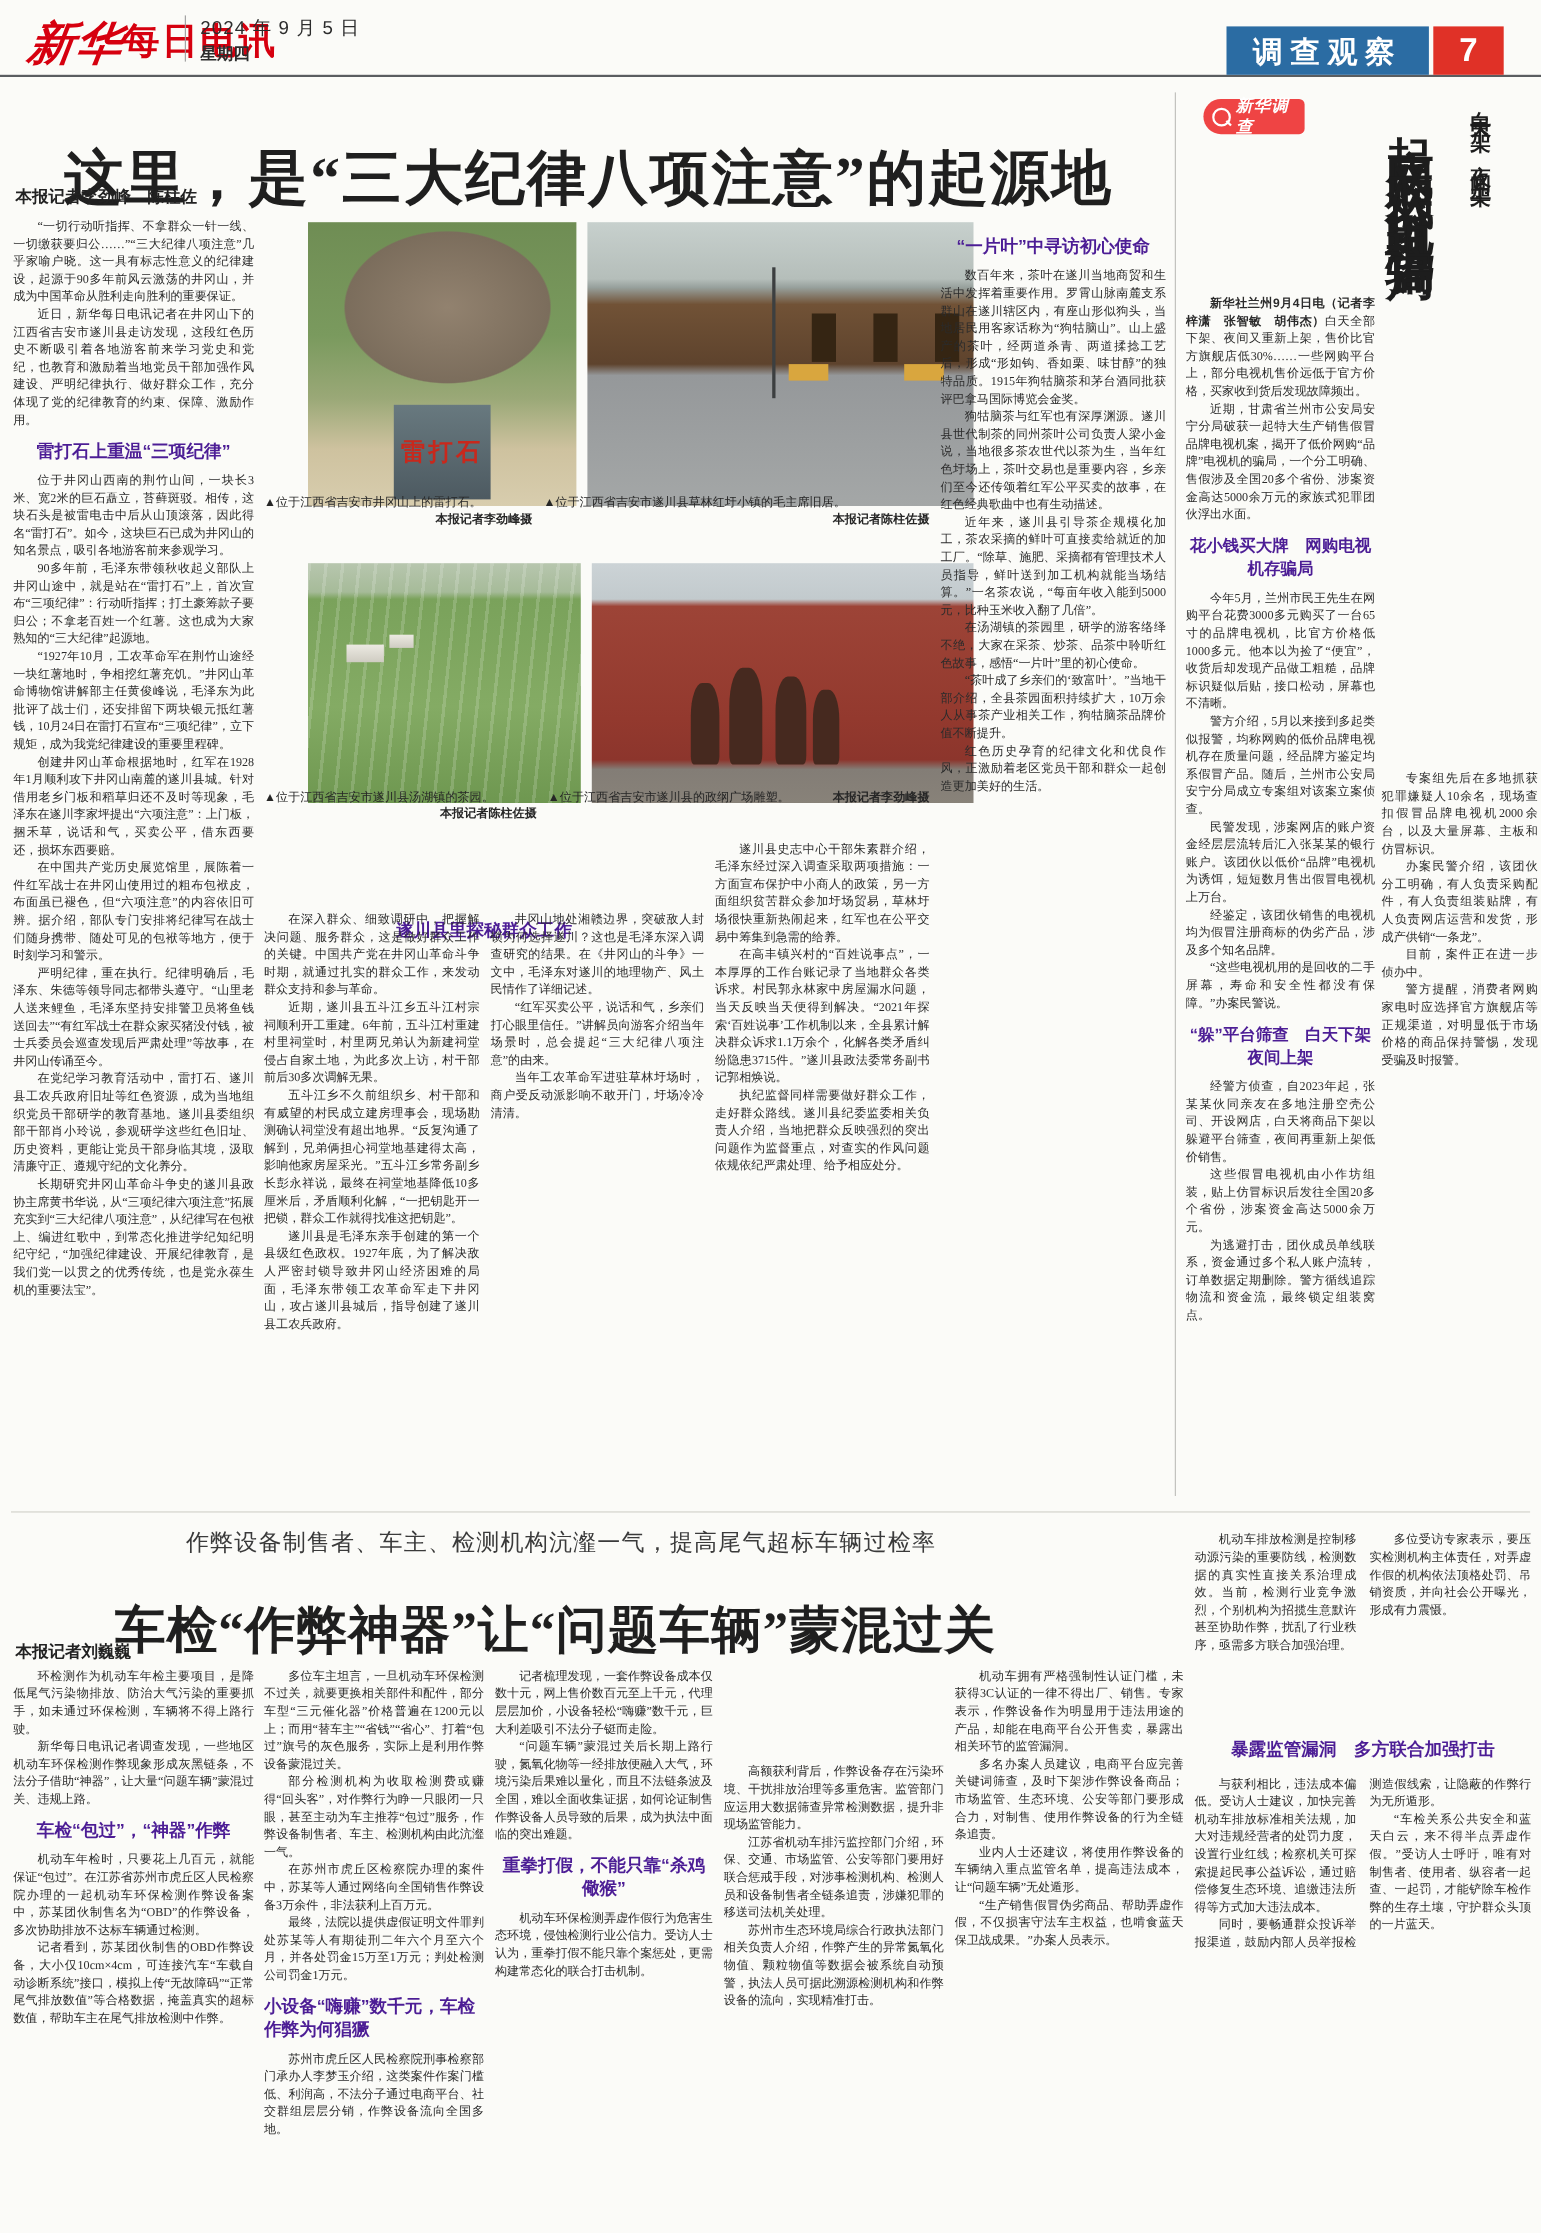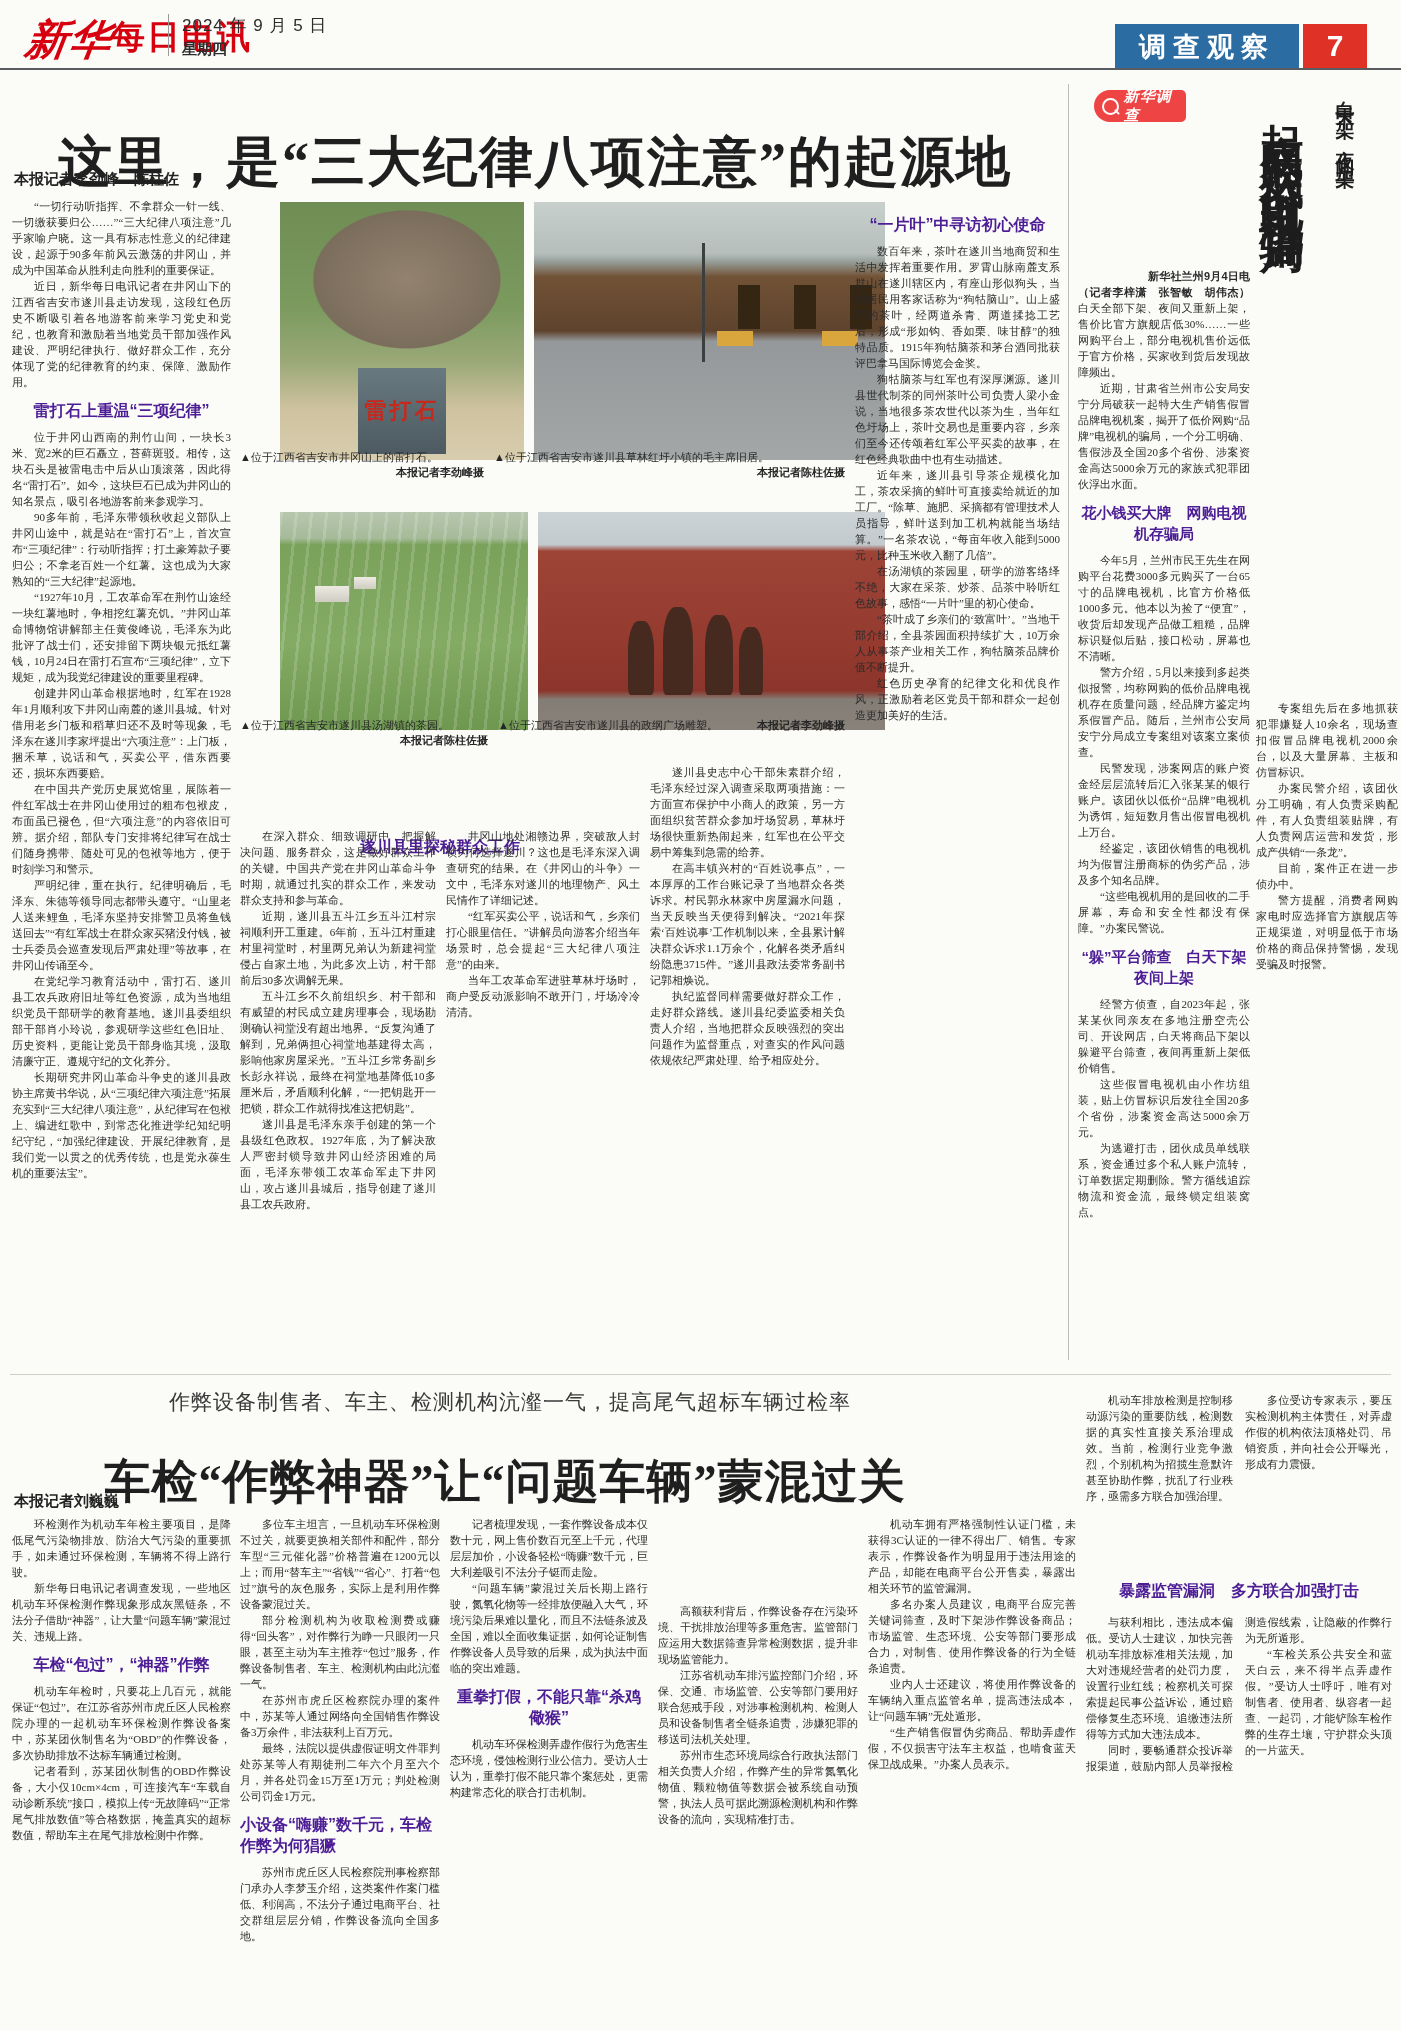--- a/index.html
+++ b/index.html
@@ -63,21 +63,21 @@
   .v-rule{position:absolute;width:1px;background:#bdbdb8;}
   .h-rule{position:absolute;height:1px;background:#cfcfc8;}
   .badge{position:absolute;left:1094px;top:90px;width:92px;height:32px;background:#ef4444;border-radius:16px 5px 5px 16px;
          color:#fff;display:flex;align-items:center;gap:5px;padding-left:8px;box-sizing:border-box;}
   .badge-text{font-family:"Liberation Sans","DejaVu Sans",sans-serif;font-weight:bold;font-style:italic;font-size:15px;letter-spacing:1px;}
   .mag{position:relative;width:13px;height:13px;border:2px solid #fff;border-radius:50%;display:inline-block;}
   .mag::after{content:"";position:absolute;left:10px;top:11px;width:6px;height:2px;background:#fff;transform:rotate(45deg);}
   .vtext{position:absolute;writing-mode:vertical-rl;text-orientation:upright;color:#1d1d1d;}
   .v-head{font-size:44px;font-weight:bold;letter-spacing:11px;}
   .v-deck{font-size:19px;font-weight:bold;letter-spacing:6px;}
-  .lead-label{font-weight:bold;font-family:"Liberation Sans","DejaVu Sans",sans-serif;margin-left:48px;}
+  .lead-label{font-weight:bold;font-family:"Liberation Sans","DejaVu Sans",sans-serif;}
 
   
   .kicker{position:absolute;left:30px;top:1388px;width:960px;text-align:center;
           font-family:"Liberation Sans","DejaVu Sans",sans-serif;font-size:21px;letter-spacing:1px;color:#3a3a3a;}
   .headline2{position:absolute;left:10px;top:1420px;width:990px;height:60px;font-size:46px;font-weight:bold;
              text-align:center;letter-spacing:1px;white-space:nowrap;color:#1f1f1f;}
 </style>
 </head>
 <body>
 

